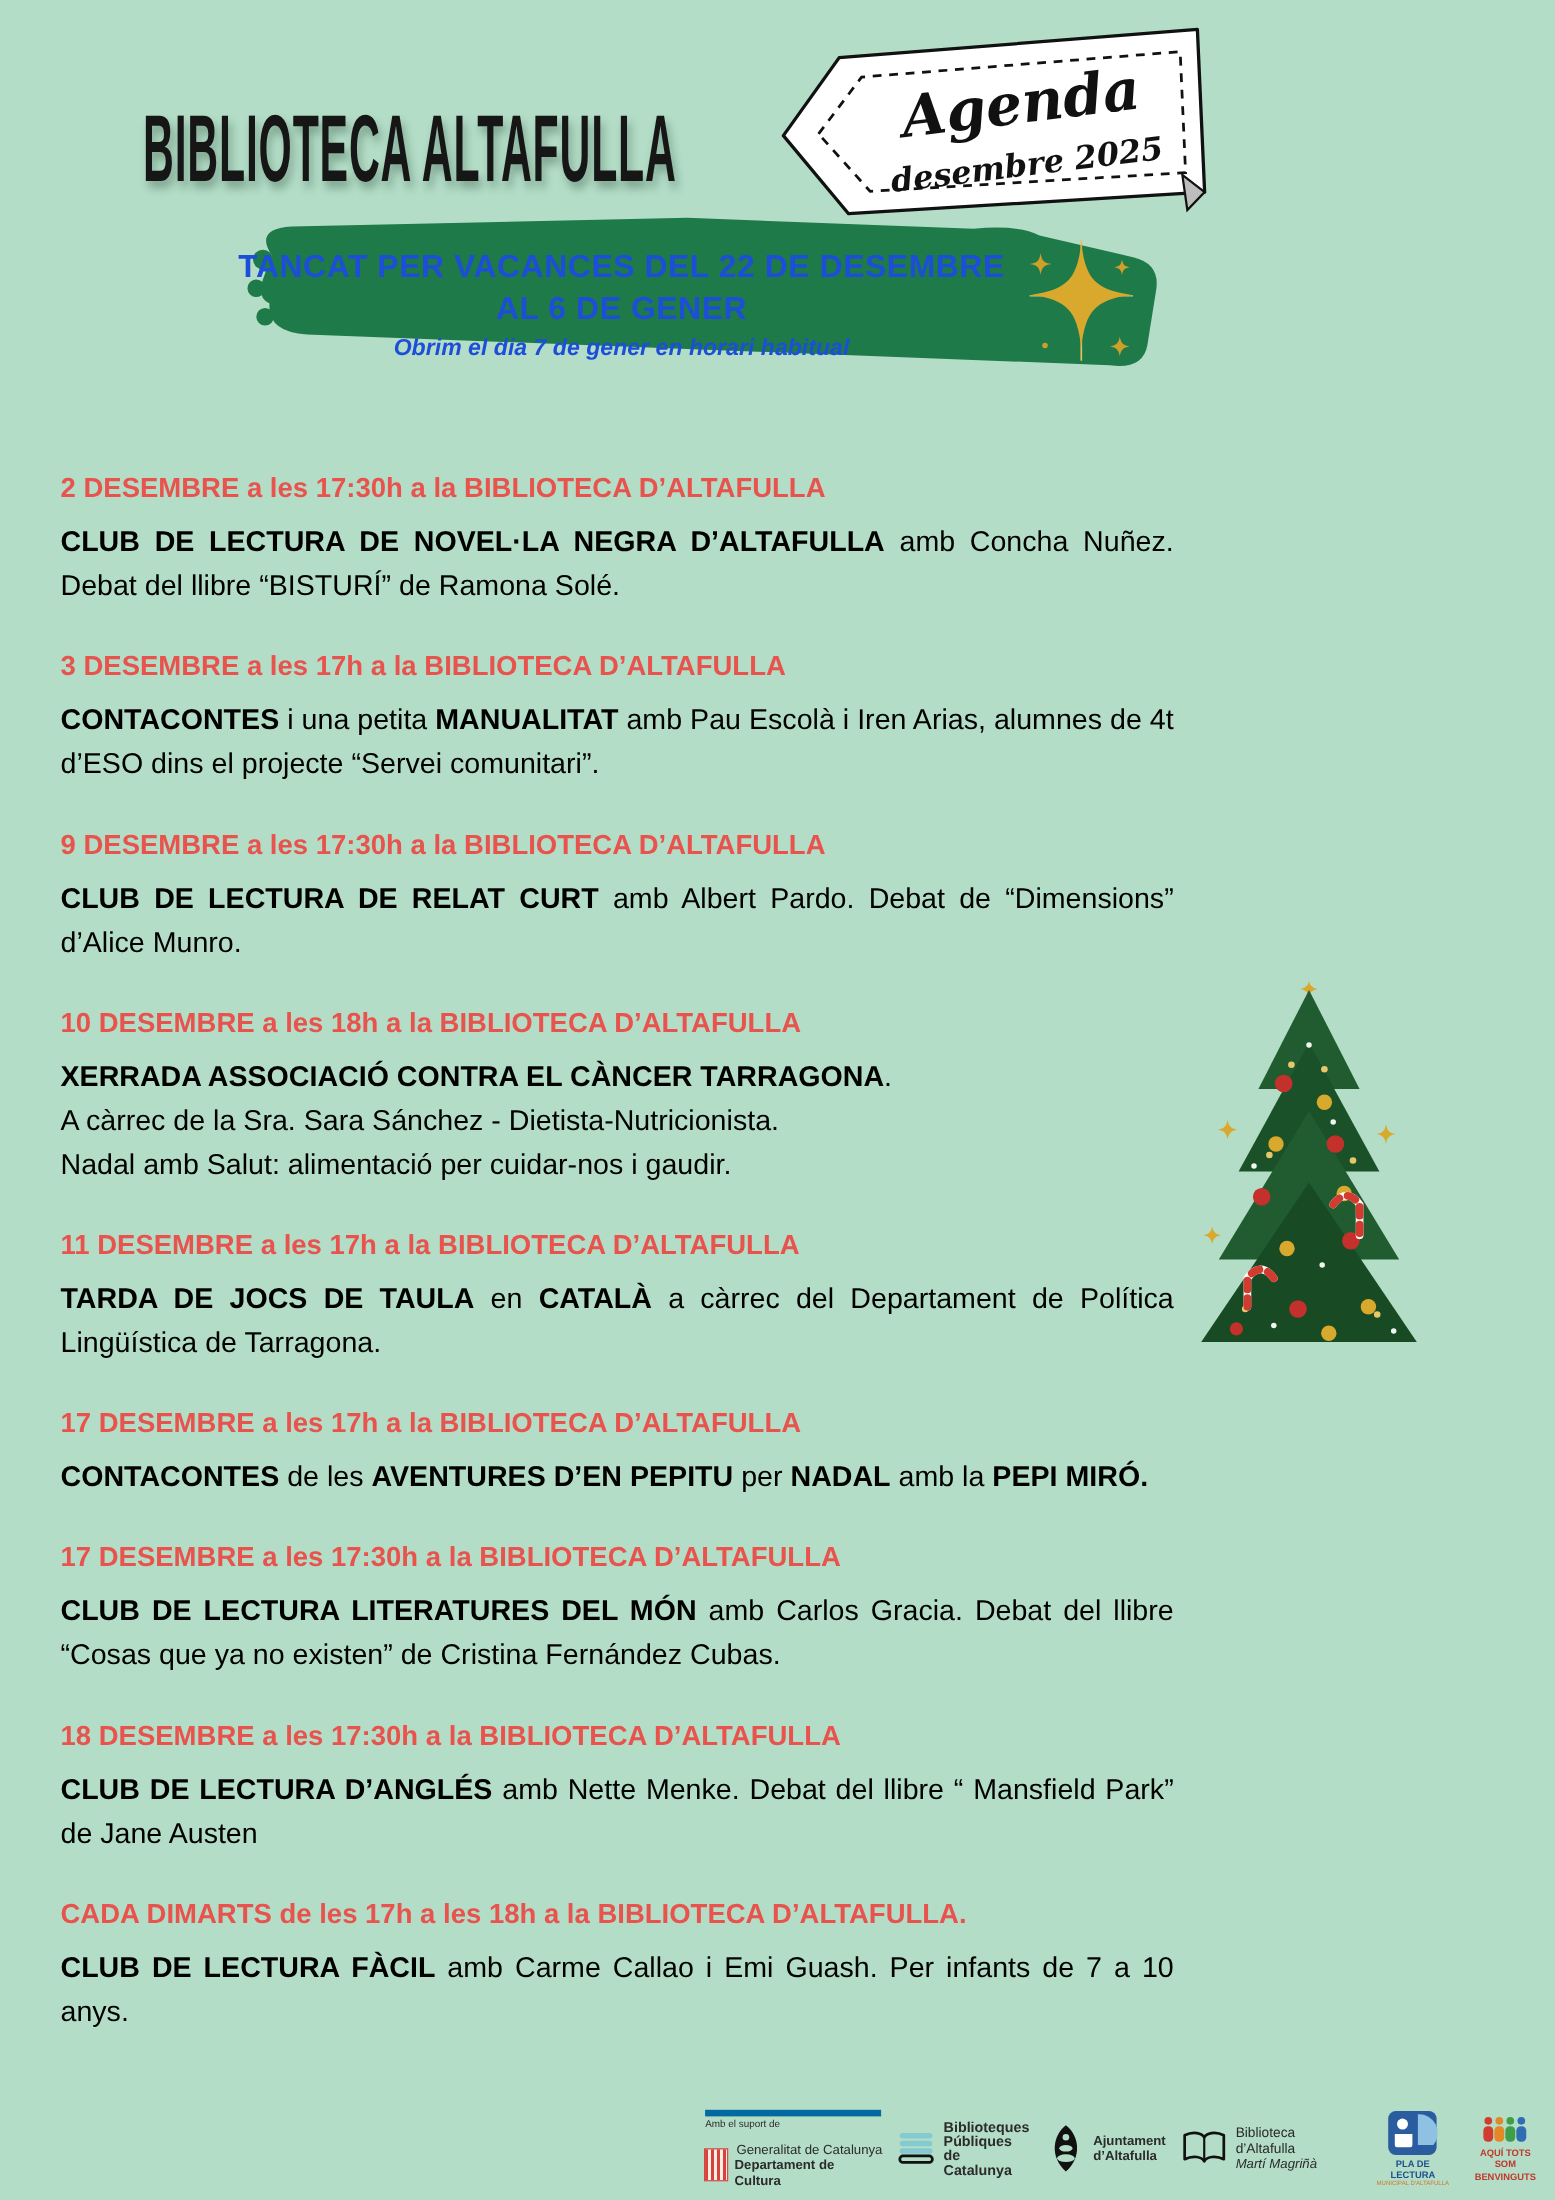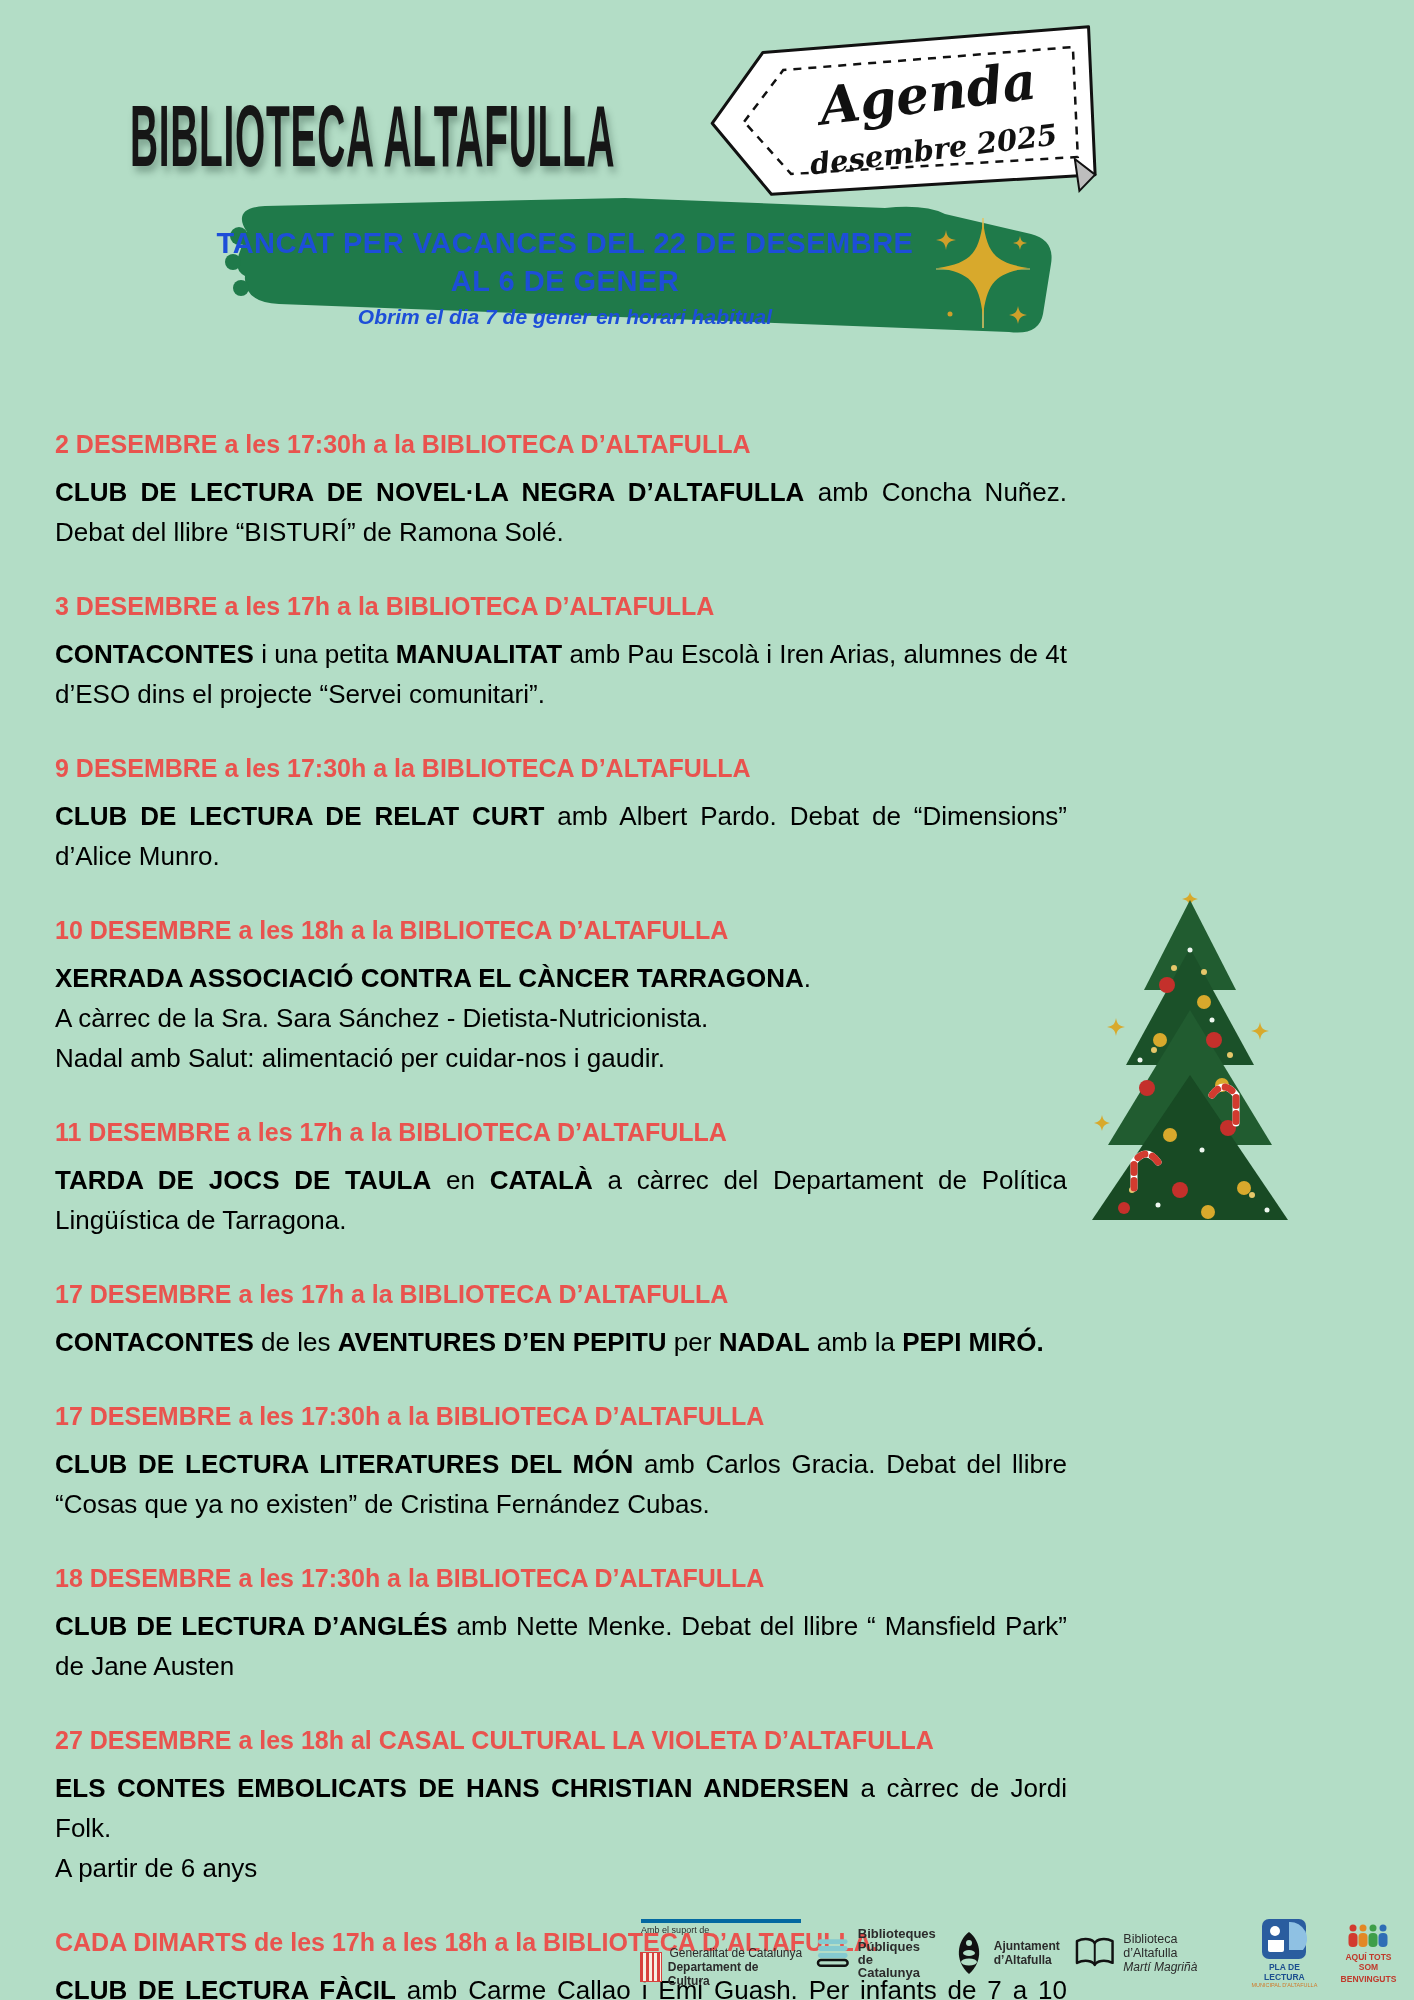--- a/index.html
+++ b/index.html
@@ -49,21 +49,21 @@
   .tree{position:absolute;left:1062px;top:890px;}
 
   
   .footer{
     position:absolute;left:640px;top:1918px;width:762px;height:70px;
     display:flex;align-items:center;justify-content:space-between;gap:14px;
   }
   .logo{display:flex;align-items:center;gap:8px;color:#2b2b2b;}
   .logo .col{display:flex;flex-direction:column;justify-content:center;}
   .gen-block{display:flex;flex-direction:column;}
-  .gen-pre{font-size:9px;border-top:4px solid #0369a1;padding-top:2px;margin-bottom:3px;width:160px;}
+  .gen-pre{font-size:9px;border-top:6px solid #0369a1;padding-top:2px;margin-bottom:3px;width:160px;}
   .gen-row{display:flex;align-items:center;gap:6px;}
   .gen-flag{width:20px;height:28px;border:1px solid #d8413d;
     background:repeating-linear-gradient(90deg,#d8413d 0 2.5px,#f7efe2 2.5px 5.5px);}
   .gen-l1{font-size:12px;text-align:right;}
   .gen-l2{font-size:12px;font-weight:bold;}
   .bpc-text{font-size:13px;font-weight:bold;line-height:13px;}
   .aj-text{font-size:12px;font-weight:bold;line-height:14px;}
   .bda-l1{font-size:12.5px;font-weight:normal;line-height:14px;}
   .bda-l2{font-size:12px;font-style:italic;line-height:14px;}
   .stack-center{display:flex;flex-direction:column;align-items:center;text-align:center;}
@@ -136,25 +136,20 @@
       </div>
       <div class="event-block">
         <div class="event-header">17 DESEMBRE a les 17:30h a la BIBLIOTECA D’ALTAFULLA</div>
         <div class="event-body"><span class="b">CLUB DE LECTURA LITERATURES DEL MÓN</span><span> amb Carlos Gracia. Debat del llibre “Cosas que ya no existen” de Cristina Fernández Cubas.</span></div>
       </div>
       <div class="event-block">
         <div class="event-header">18 DESEMBRE a les 17:30h a la BIBLIOTECA D’ALTAFULLA</div>
         <div class="event-body"><span class="b">CLUB DE LECTURA D’ANGLÉS</span><span> amb Nette Menke. Debat del llibre “ Mansfield Park” de Jane Austen</span></div>
       </div>
       <div class="event-block">
-        <div class="event-header">27 DESEMBRE a les 18h al CASAL CULTURAL LA VIOLETA D’ALTAFULLA</div>
-        <div class="event-body"><span class="b">ELS CONTES EMBOLICATS DE HANS CHRISTIAN ANDERSEN</span><span>  a càrrec de Jordi Folk.</span></div>
-        <div class="event-body"><span>A partir de 6 anys</span></div>
-      </div>
-      <div class="event-block">
         <div class="event-header">CADA DIMARTS de les 17h a les 18h a la BIBLIOTECA D’ALTAFULLA.</div>
         <div class="event-body"><span class="b">CLUB DE LECTURA FÀCIL</span><span> amb Carme Callao i Emi Guash. Per infants de 7 a 10 anys.</span></div>
       </div>
     </div>
 
   <svg class="tree" width="256" height="348" viewBox="0 0 256 348">
     <path d="M128 2 C129 6 131 8 136 9 C131 10 129 12 128 16 C127 12 125 10 120 9 C125 8 127 6 128 2 Z" fill="#d8a92c"></path>
     <polygon points="128,10 82,100 174,100" fill="#215c30"></polygon>
     <polygon points="128,58 64,175 192,175" fill="#1b5129"></polygon>
     <polygon points="128,120 46,255 210,255" fill="#215c30"></polygon>

